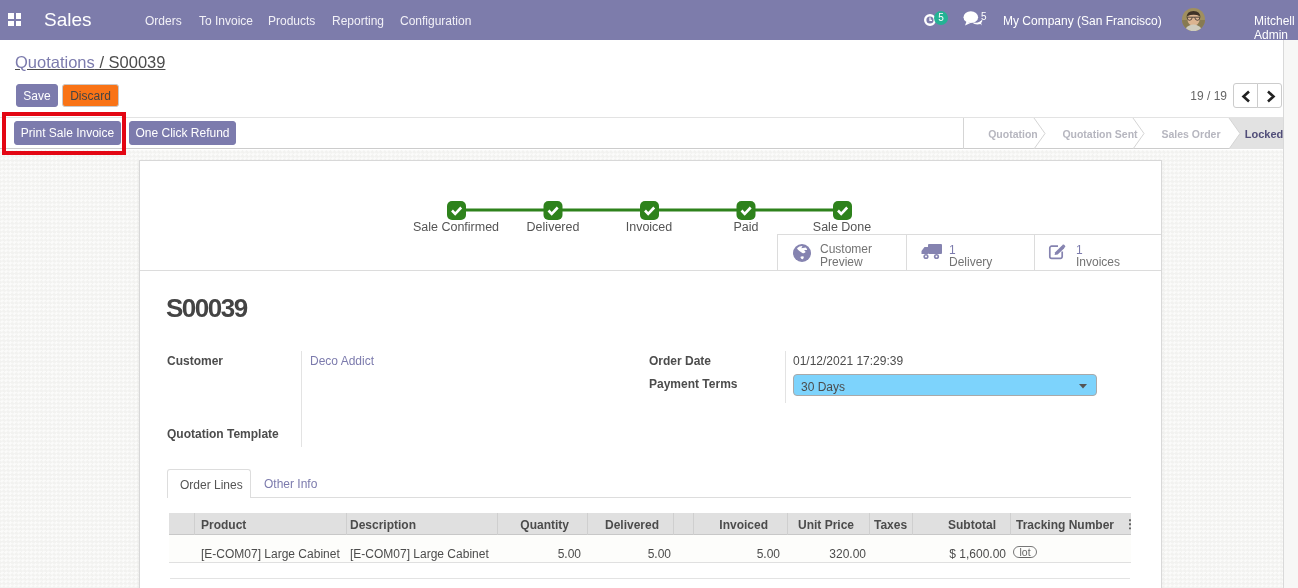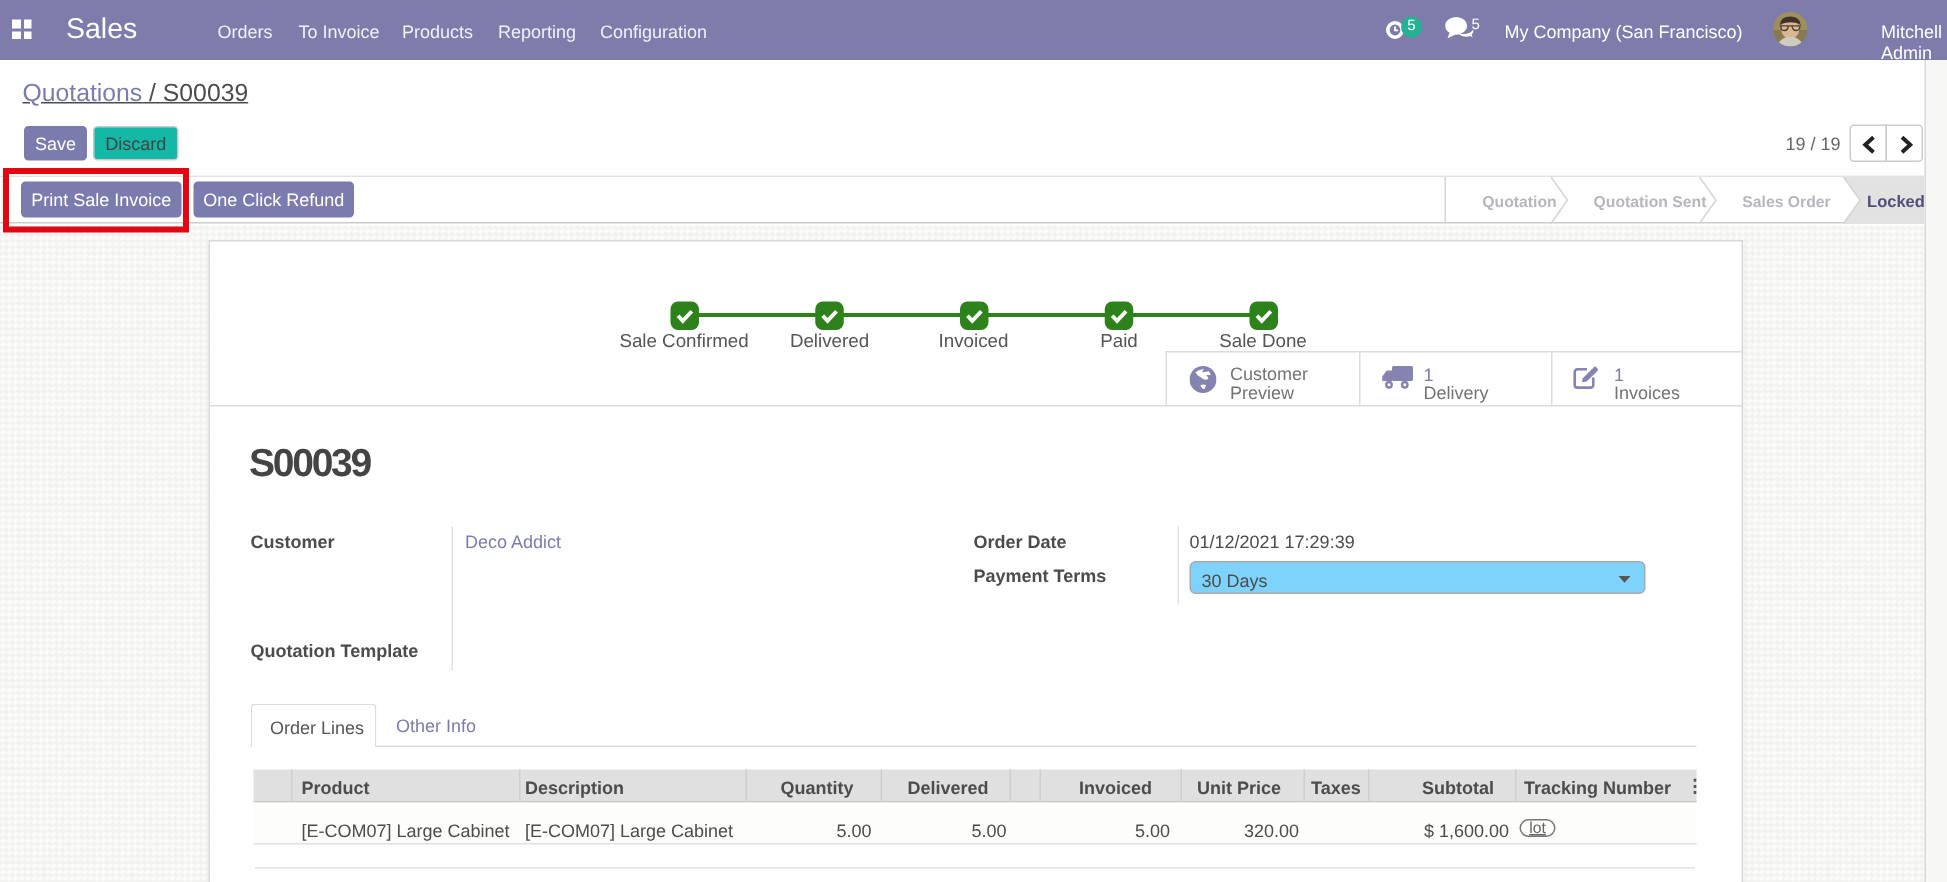--- a/index.html
+++ b/index.html
@@ -13,21 +13,21 @@
 #nav .apps { position:absolute; left:8px; top:13px; width:13px; height:13px; }
 #nav .apps div { position:absolute; width:5.5px; height:5.5px; background:#fff; }
 #brand { position:absolute; left:44px; top:9px; font-size:19px; color:#fff; }
 .topmenu { position:absolute; top:14px; font-size:12px; color:#f2f1f7; }
 
 
 #breadcrumb { position:absolute; left:15px; top:53px; font-size:16.5px; color:#4c4c4c;text-decoration:underline; }
 #breadcrumb a { color:#7c7bad; text-decoration:none; }
 .btn { display:inline-block; font-size:12px; line-height:1; border:1px solid transparent; border-radius:3px; text-align:center; }
 .btn-primary { background:#7c7bad; border-color:#7c7bad; color:#fff; }
-.btn-default { background:#14b8a6; border-color:#c9c9c9; color:#444; }
+.btn-default { background:#f97316; border-color:#c9c9c9; color:#444; }
 #pagerval { position:absolute; top:89px; right:71px; font-size:12px; color:#666; }
 #pagerbtns { position:absolute; top:83px; right:15px; width:50px; height:25px; }
 
 
 #actionbar { position:absolute; left:0; top:117px; width:1283px; height:32px; background:#fff; border-top:1px solid #e3e3e3; border-bottom:1px solid #ccc; }
 
 
 #content { position:absolute; left:0; top:150px; width:1283px; height:438px;
   background-color:#fafaf9;
   background-image: repeating-conic-gradient(from 45deg, #f2f2f0 0 25%, #fbfbfa 0 50%);

